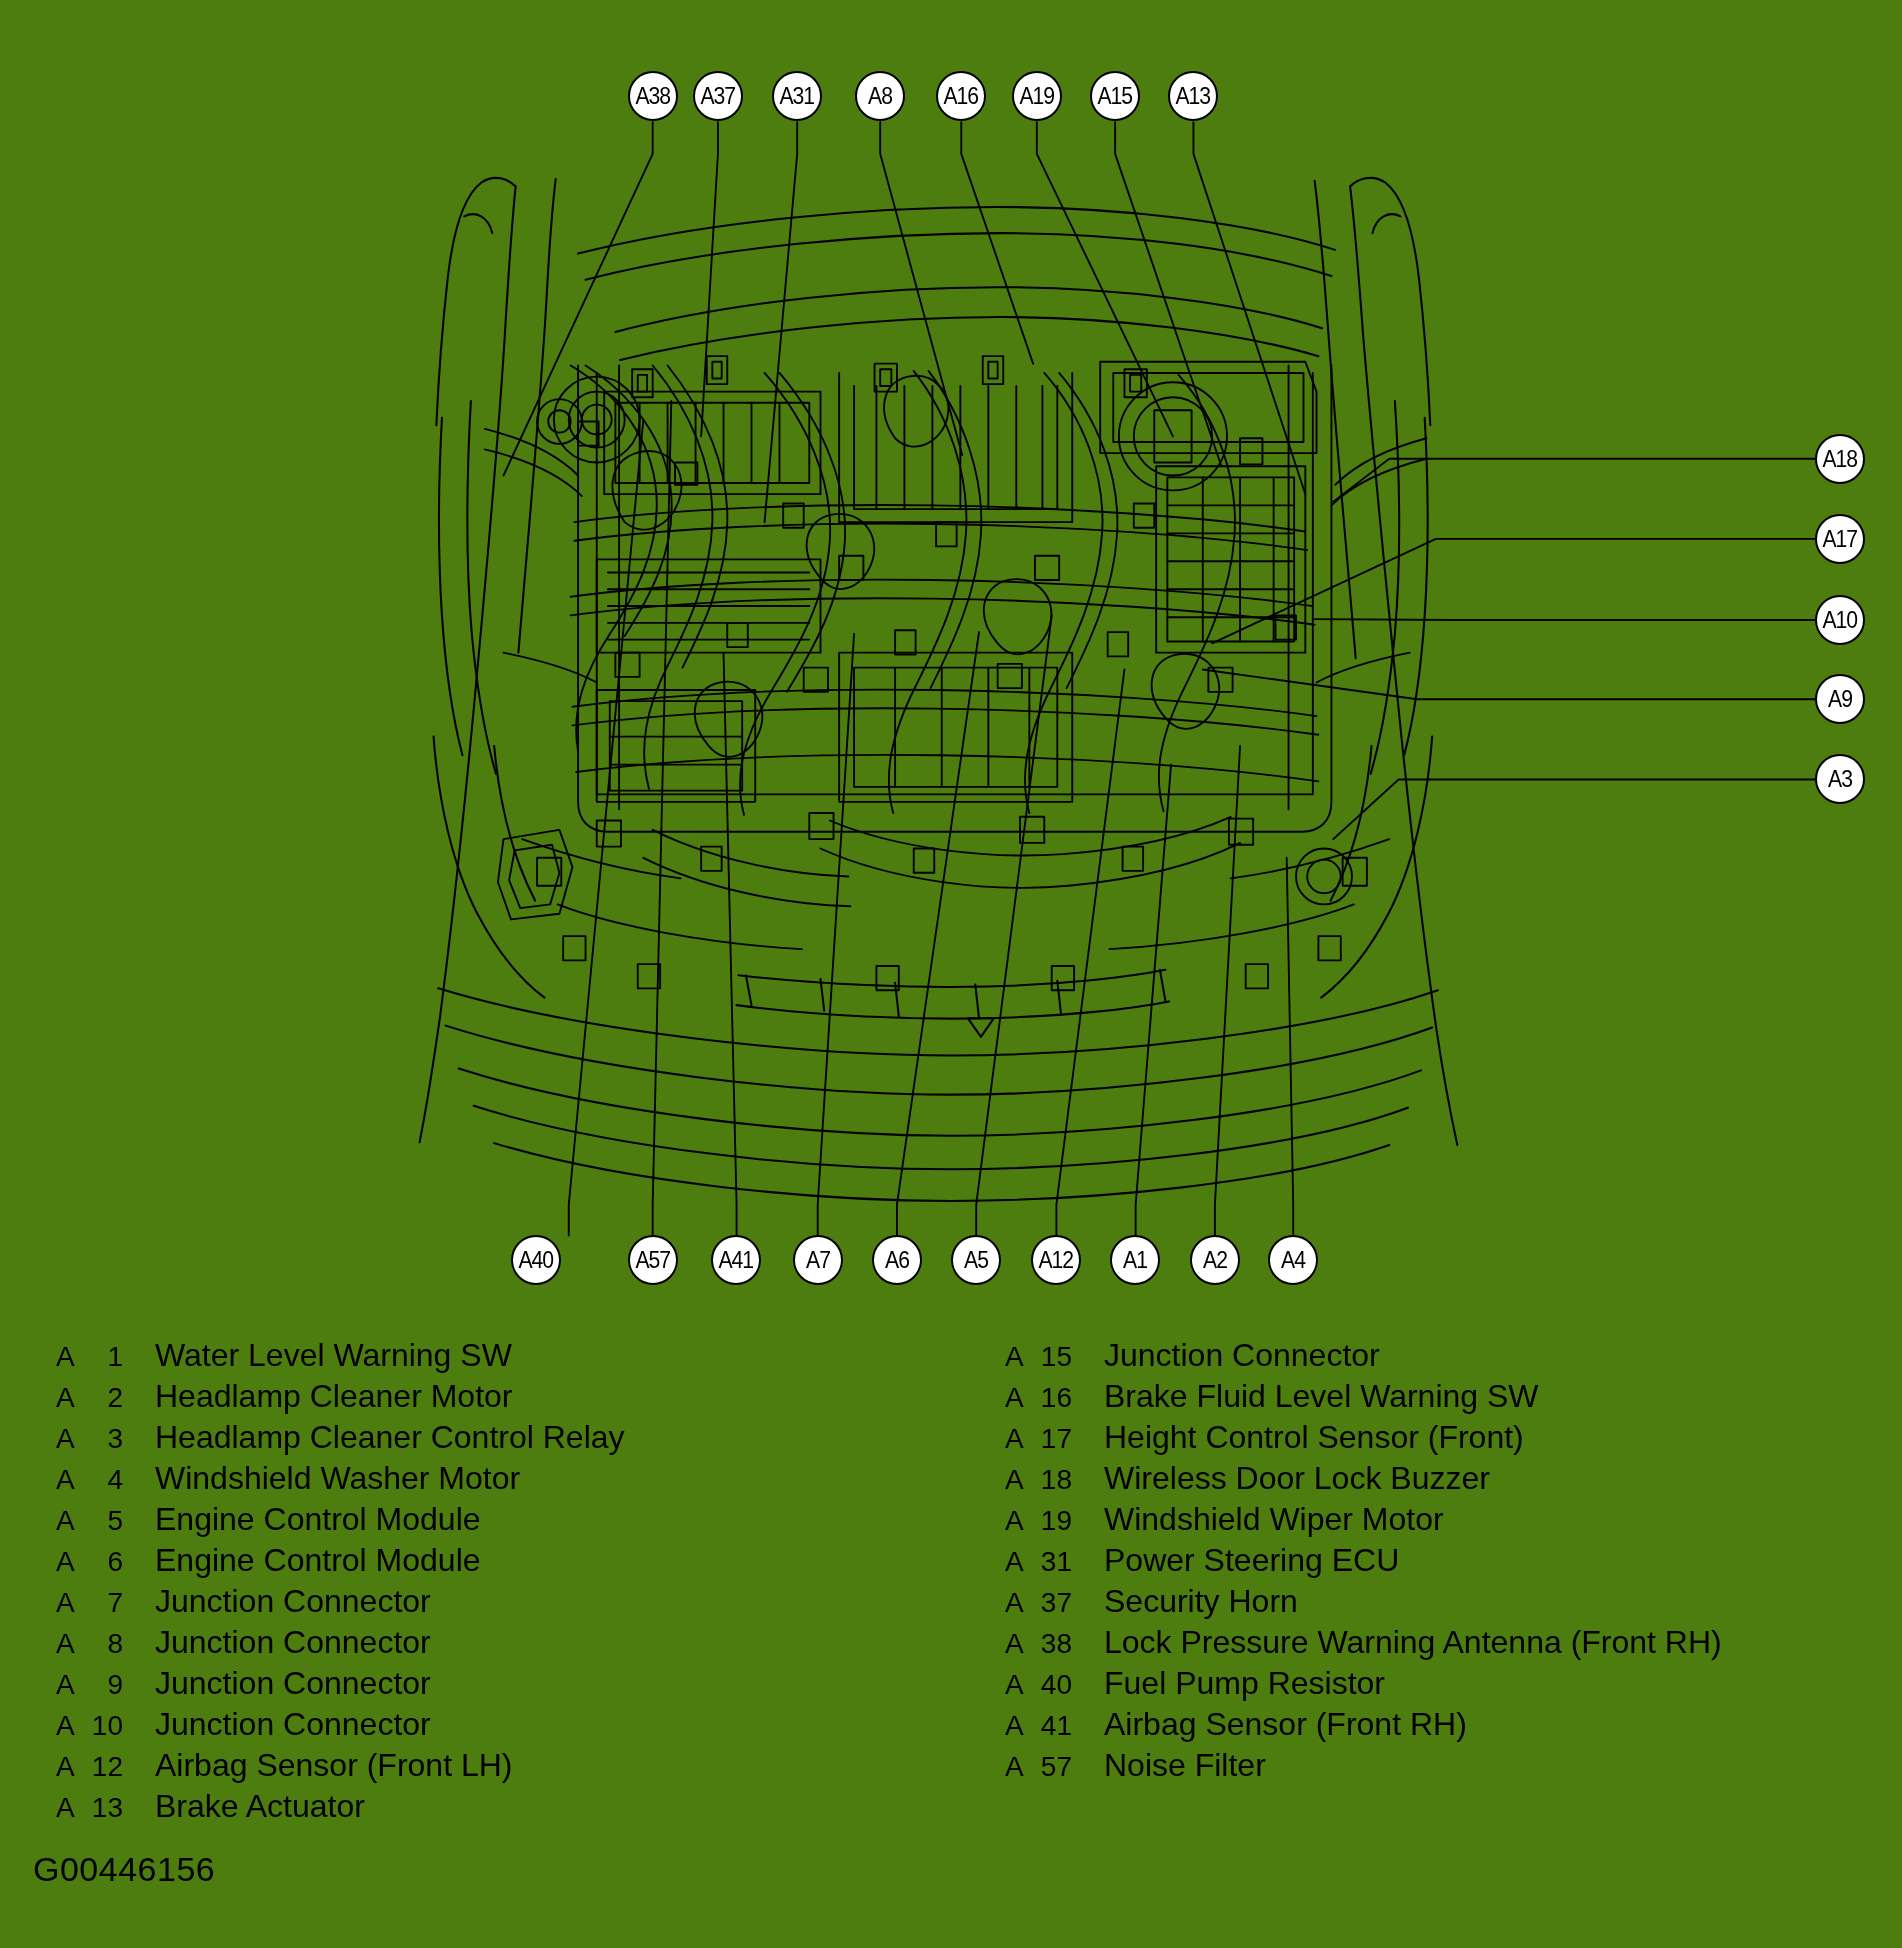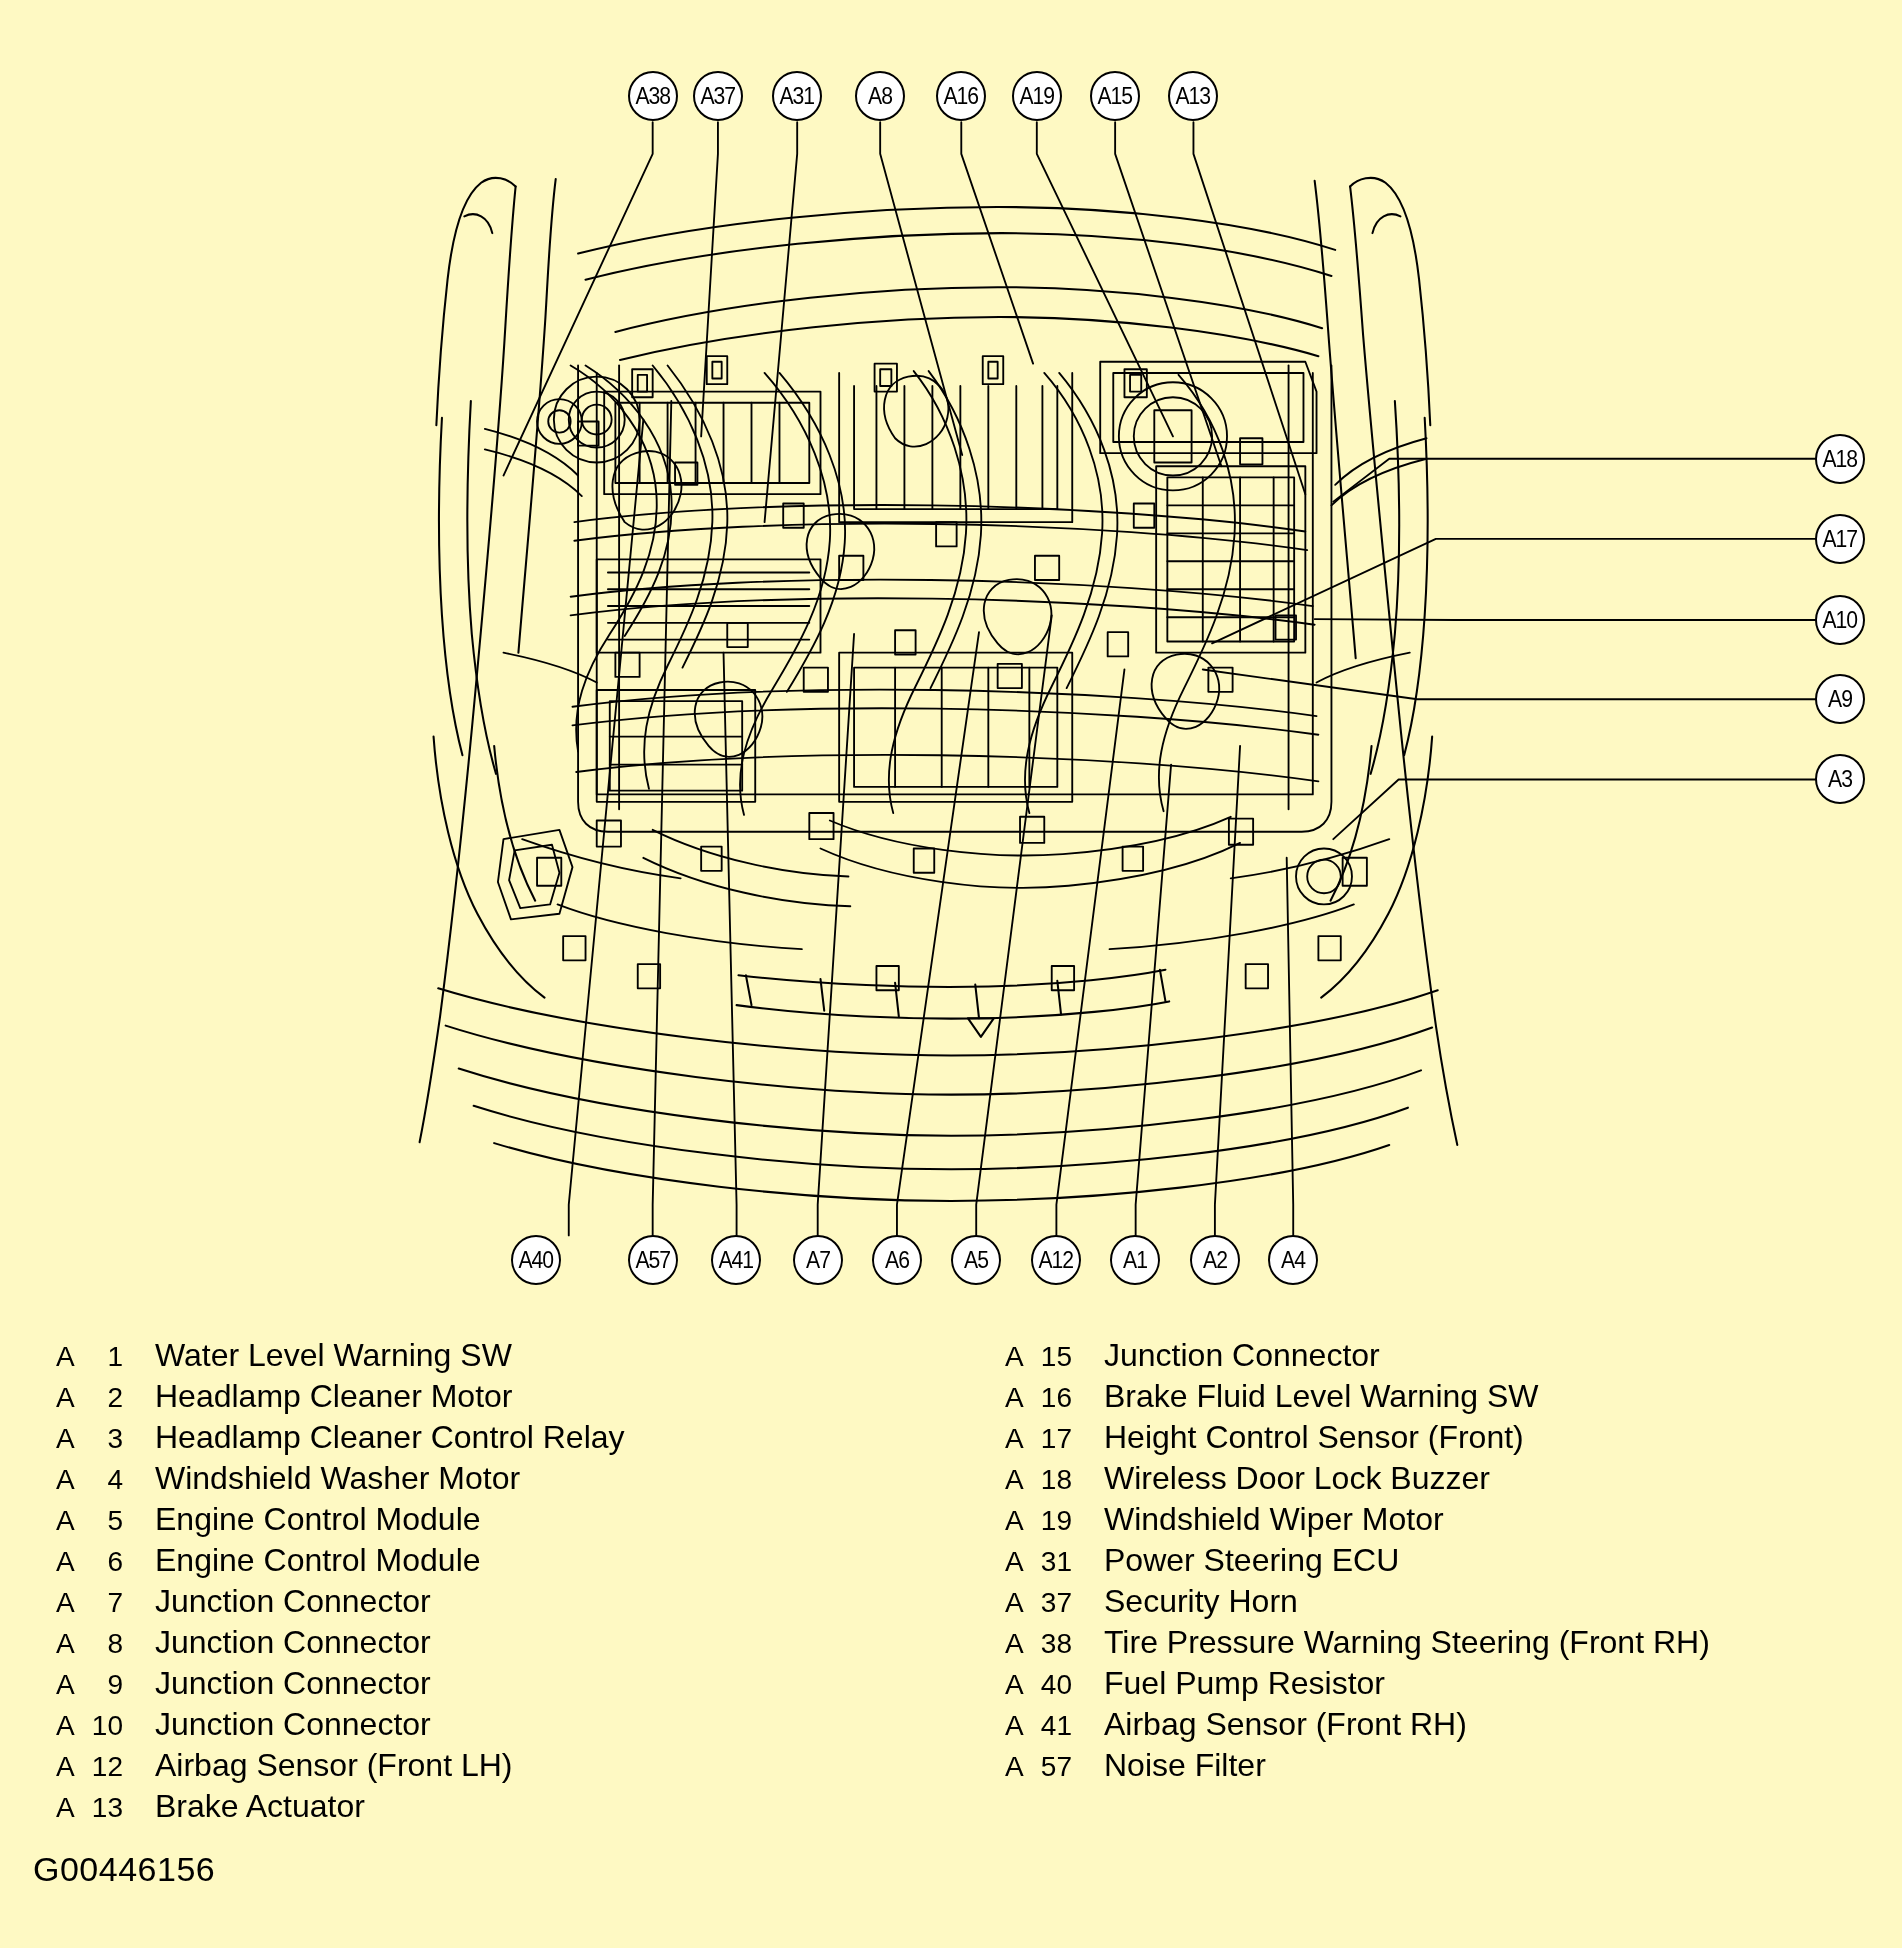--- a/index.html
+++ b/index.html
@@ -9,21 +9,21 @@
     background: #ffffff;
   }
   body {
     font-family: "Liberation Sans", sans-serif;
     color: #000000;
   }
   #page {
     position: relative;
     width: 1903px;
     height: 1948px;
-    background: #fef9c3;
+    background: #4d7c0f;
     overflow: hidden;
   }
 
   
   #diagram-canvas {
     position: absolute;
     left: 0;
     top: 0;
     width: 1903px;
     height: 1324px;
@@ -477,21 +477,21 @@
     </div>
 
     <div class="legend-col" id="legend-col-right">
       <div class="legend-row"><span class="lg-prefix">A</span><span class="lg-num">15</span><span class="lg-label">Junction Connector</span></div>
       <div class="legend-row"><span class="lg-prefix">A</span><span class="lg-num">16</span><span class="lg-label">Brake Fluid Level Warning SW</span></div>
       <div class="legend-row"><span class="lg-prefix">A</span><span class="lg-num">17</span><span class="lg-label">Height Control Sensor (Front)</span></div>
       <div class="legend-row"><span class="lg-prefix">A</span><span class="lg-num">18</span><span class="lg-label">Wireless Door Lock Buzzer</span></div>
       <div class="legend-row"><span class="lg-prefix">A</span><span class="lg-num">19</span><span class="lg-label">Windshield Wiper Motor</span></div>
       <div class="legend-row"><span class="lg-prefix">A</span><span class="lg-num">31</span><span class="lg-label">Power Steering ECU</span></div>
       <div class="legend-row"><span class="lg-prefix">A</span><span class="lg-num">37</span><span class="lg-label">Security Horn</span></div>
-      <div class="legend-row"><span class="lg-prefix">A</span><span class="lg-num">38</span><span class="lg-label">Tire Pressure Warning Steering (Front RH)</span></div>
+      <div class="legend-row"><span class="lg-prefix">A</span><span class="lg-num">38</span><span class="lg-label">Lock Pressure Warning Antenna (Front RH)</span></div>
       <div class="legend-row"><span class="lg-prefix">A</span><span class="lg-num">40</span><span class="lg-label">Fuel Pump Resistor</span></div>
       <div class="legend-row"><span class="lg-prefix">A</span><span class="lg-num">41</span><span class="lg-label">Airbag Sensor (Front RH)</span></div>
       <div class="legend-row"><span class="lg-prefix">A</span><span class="lg-num">57</span><span class="lg-label">Noise Filter</span></div>
     </div>
 
   </div>
 
   <div id="footer-code">G00446156</div>
 
 </div>

